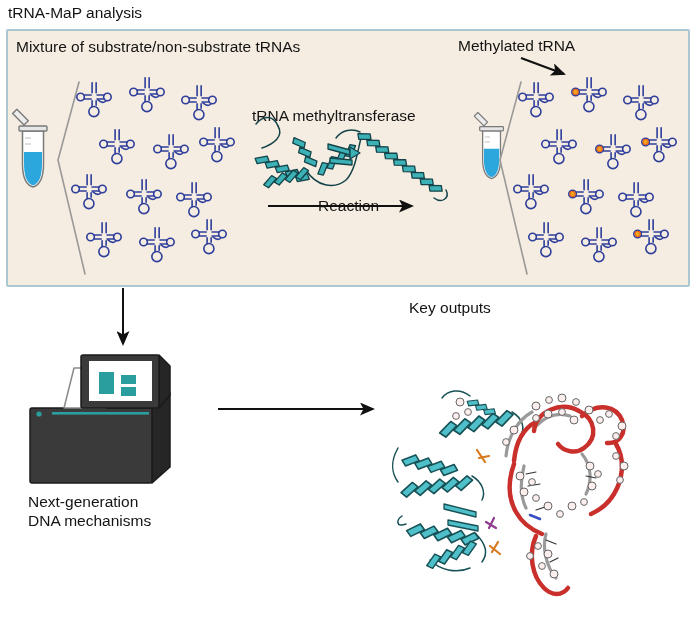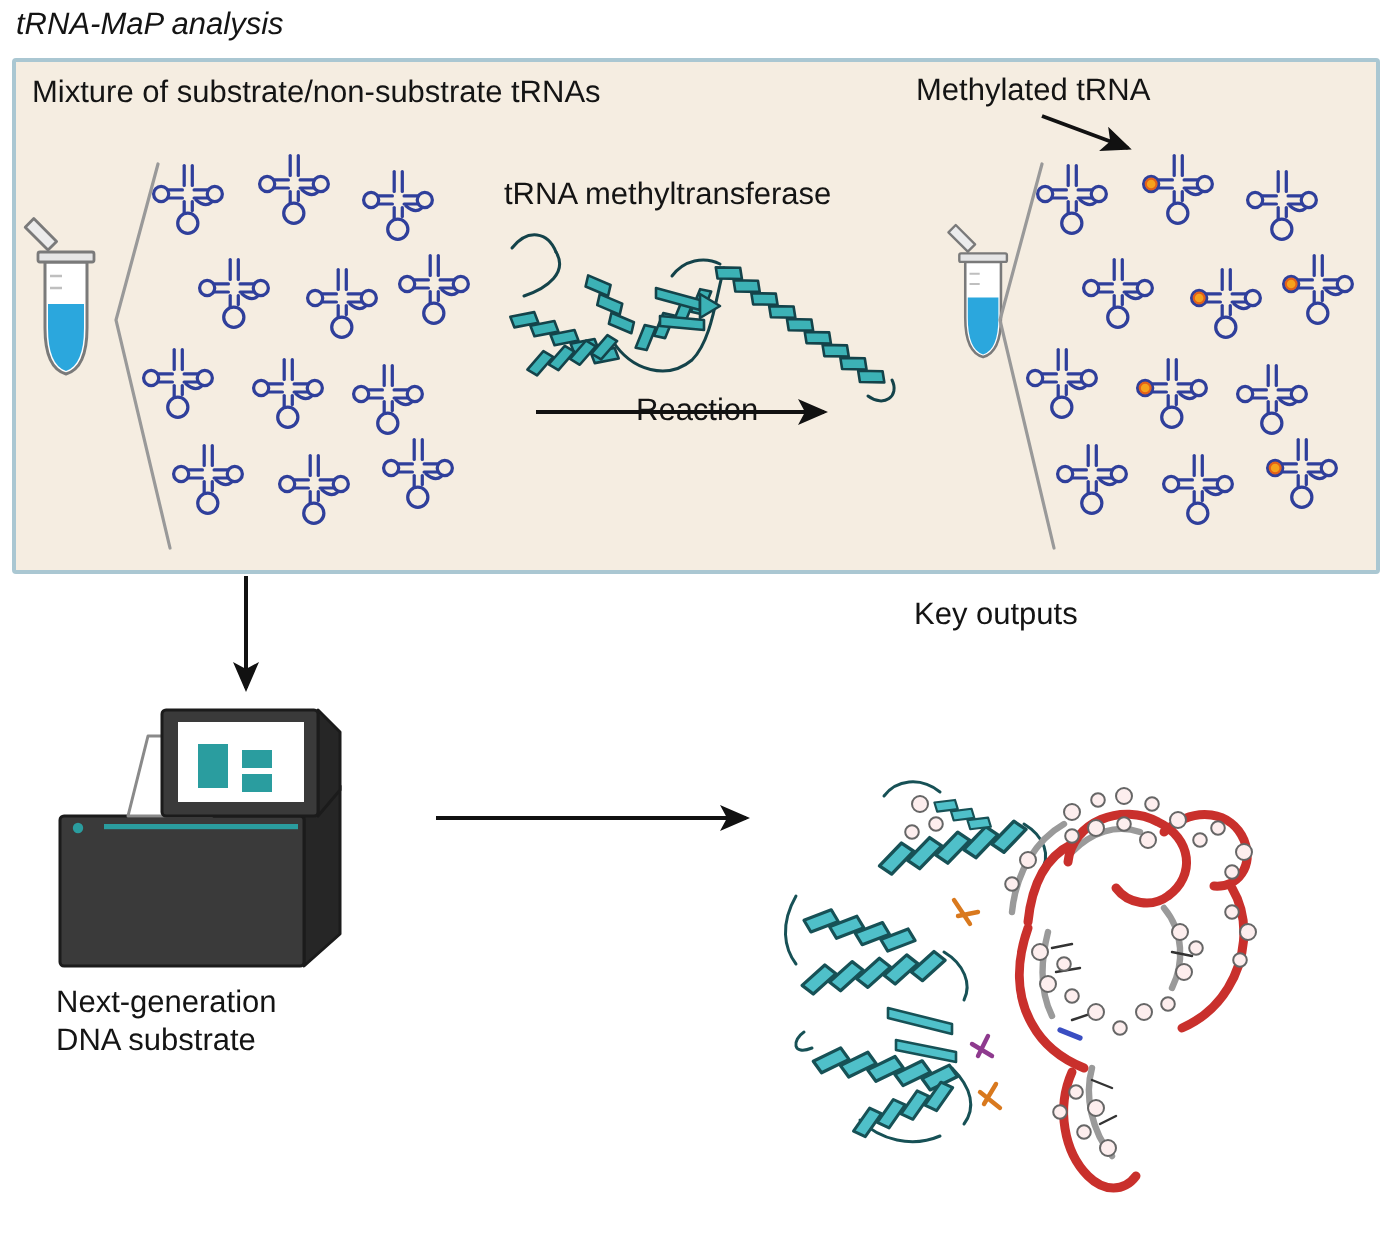--- a/index.html
+++ b/index.html
@@ -2,32 +2,32 @@
 <html><head>
 <meta charset="utf-8">
 <style>
   html,body{margin:0;padding:0;}
   body{
     width:700px;height:624px;position:relative;background:#ffffff;
     font-family:"Liberation Sans",sans-serif;color:#141414;overflow:hidden;
   }
   .abs{position:absolute;}
   .lbl{font-size:15.5px;white-space:nowrap;line-height:19px;}
-  .title{left:8px;top:3px;font-style:italic;}
+  .title{left:8px;top:3px;}
   .box{
     left:6px;top:29px;width:684px;height:258px;box-sizing:border-box;
     background:#f5ede1;border:2.5px solid #aac7d2;border-radius:2px;
   }
   .mixture-label{left:16px;top:37px;}
   .methylated-label{left:458px;top:36px;}
-  .enzyme-label{left:252px;top:88px;}
+  .enzyme-label{left:252px;top:106px;}
   .reaction-label{left:318px;top:196px;}
   .seq-label{left:28px;top:492px;}
   .outputs{left:403px;top:297px;font-size:15.5px;line-height:22px;white-space:nowrap;}
-  .outputs .head{padding-left:6px;margin-left:48px;}
+  .outputs .head{padding-left:6px;}
   svg{position:absolute;overflow:visible;}
   .helix-e{fill:#3cb2b6;stroke:#14434a;stroke-width:1.3;stroke-linejoin:round;}
   .helix-c{fill:#4fc0c9;stroke:#175156;stroke-width:1.3;stroke-linejoin:round;}
   .loop-e{fill:none;stroke:#14434a;stroke-width:1.5;stroke-linecap:round;}
   .loop-c{fill:none;stroke:#175156;stroke-width:1.5;stroke-linecap:round;}
   .rna-r{fill:none;stroke:#c9302c;stroke-width:4.5;stroke-linecap:round;}
   .rna-g{fill:none;stroke:#9a9a9a;stroke-width:3.2;stroke-linecap:round;}
   .base{fill:#fdeeee;stroke:#666;stroke-width:1;}
   .tick{stroke:#333;stroke-width:1.2;stroke-linecap:round;}
   .arrowline{stroke:#111;stroke-width:2;fill:none;}
@@ -183,21 +183,21 @@
   <rect x="64" y="16" width="63" height="40" fill="#ffffff"></rect>
   <rect x="74" y="27" width="15" height="22" fill="#2a9d9f"></rect>
   <rect x="96" y="30" width="15" height="9" fill="#2a9d9f"></rect>
   <rect x="96" y="42" width="15" height="9" fill="#2a9d9f"></rect>
   <rect x="27" y="67" width="97" height="2.6" fill="#2a9d9f"></rect>
   <circle cx="14" cy="69" r="2.6" fill="#2a9d9f"></circle>
 </svg>
 
 <div class="abs lbl seq-label">
   <div>Next-generation</div>
-  <div>DNA substrate</div>
+  <div>DNA mechanisms</div>
 </div>
 
 <svg style="left:215px;top:398px" width="170" height="22">
   <path class="arrowline" d="M3 11 L158 11" marker-end="url(#ah)"></path>
 </svg>
 
 <div class="abs outputs">
   <div class="head">Key outputs</div>
 </div>
 

